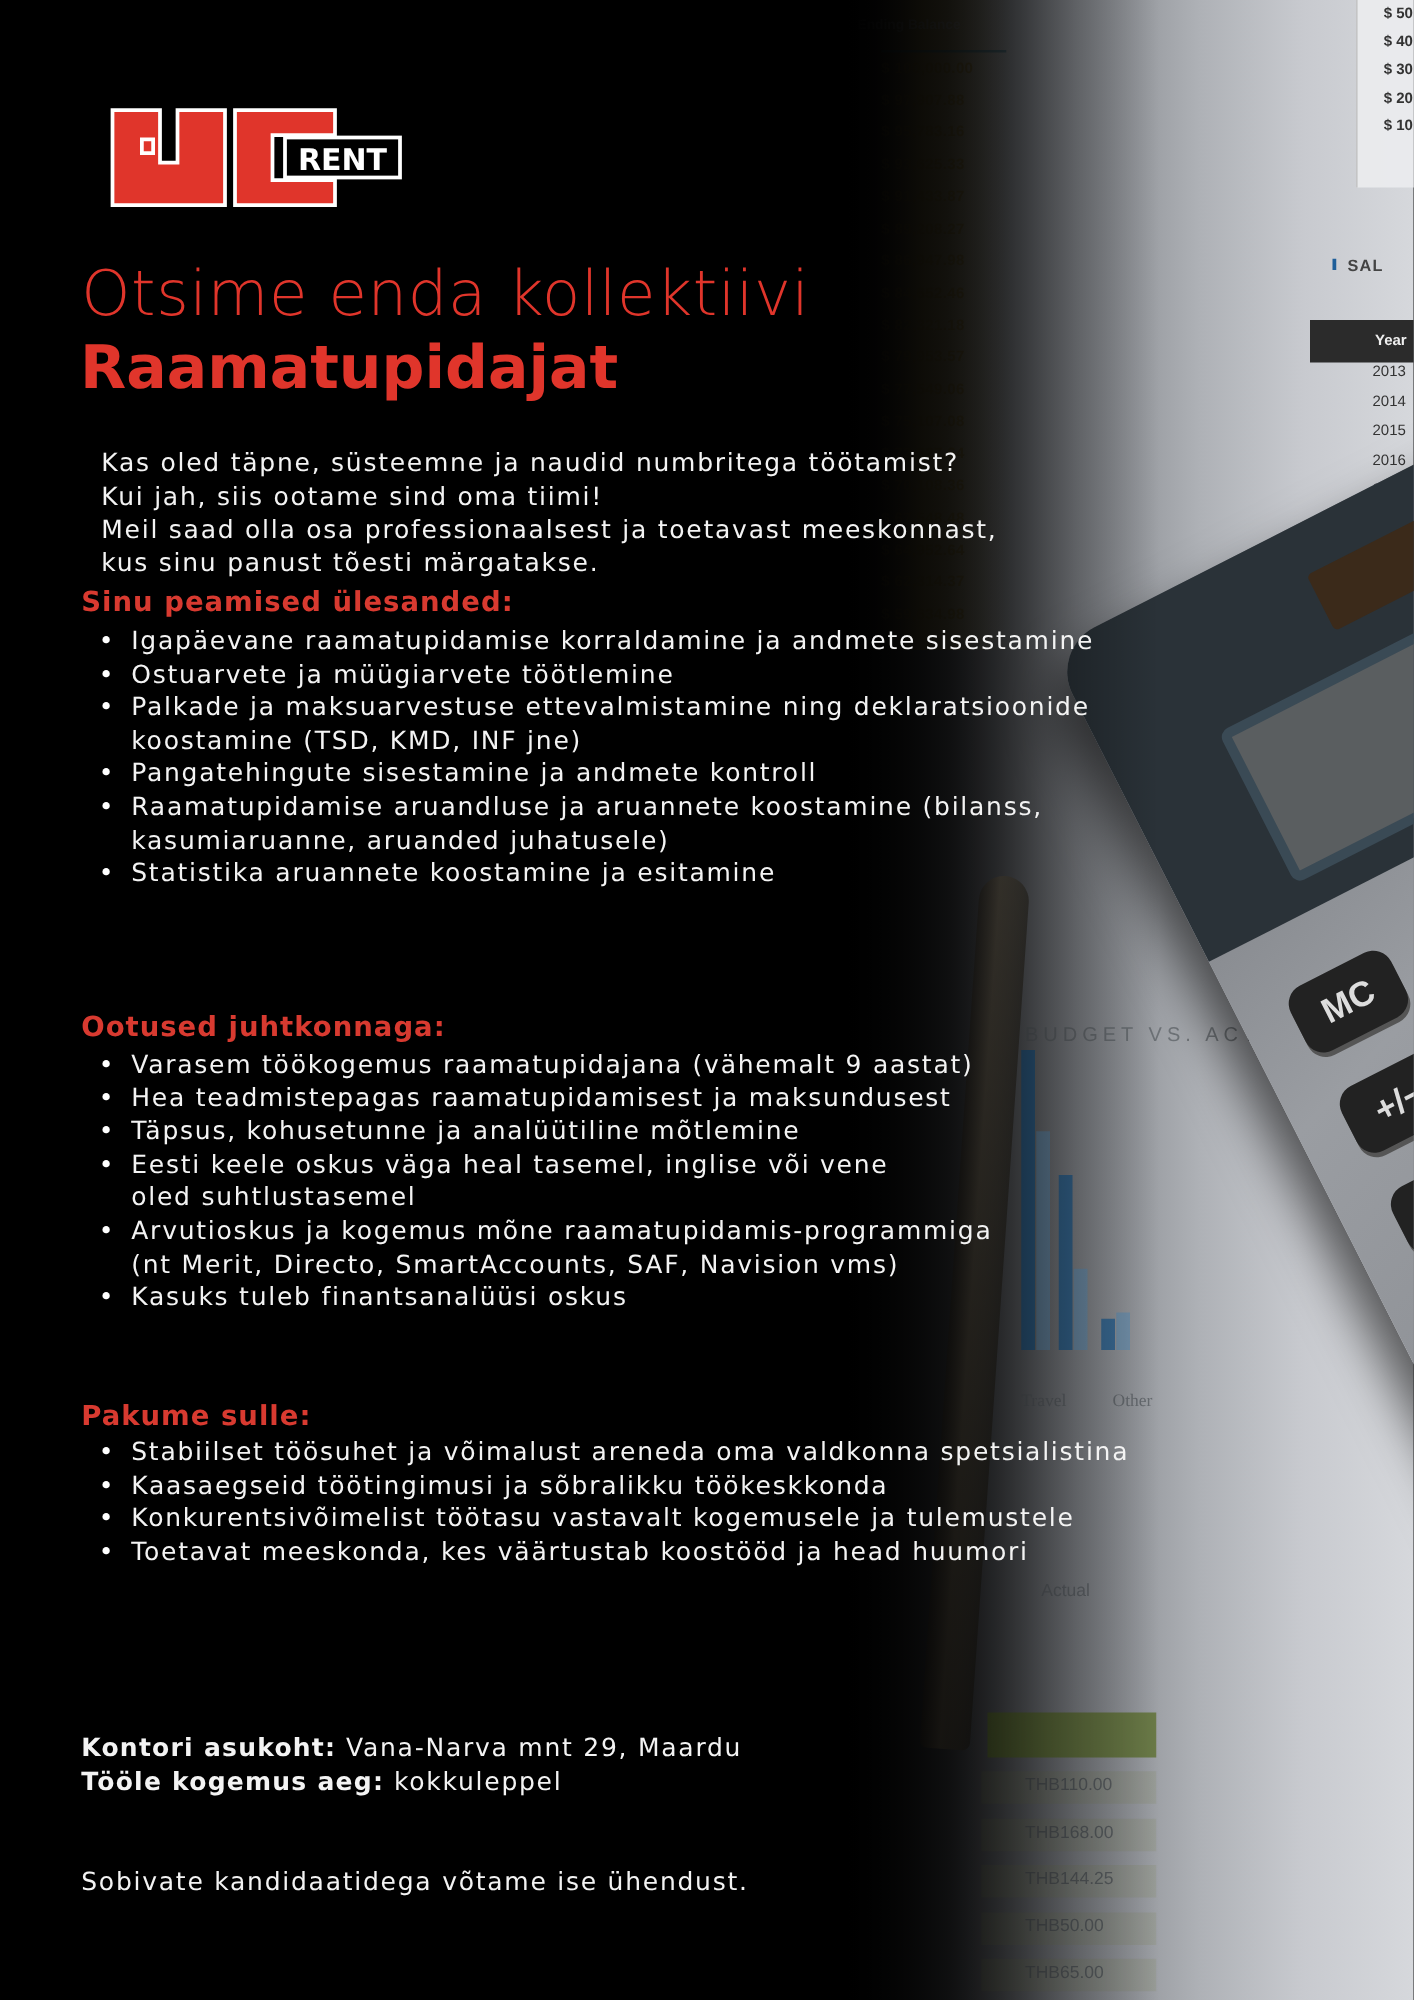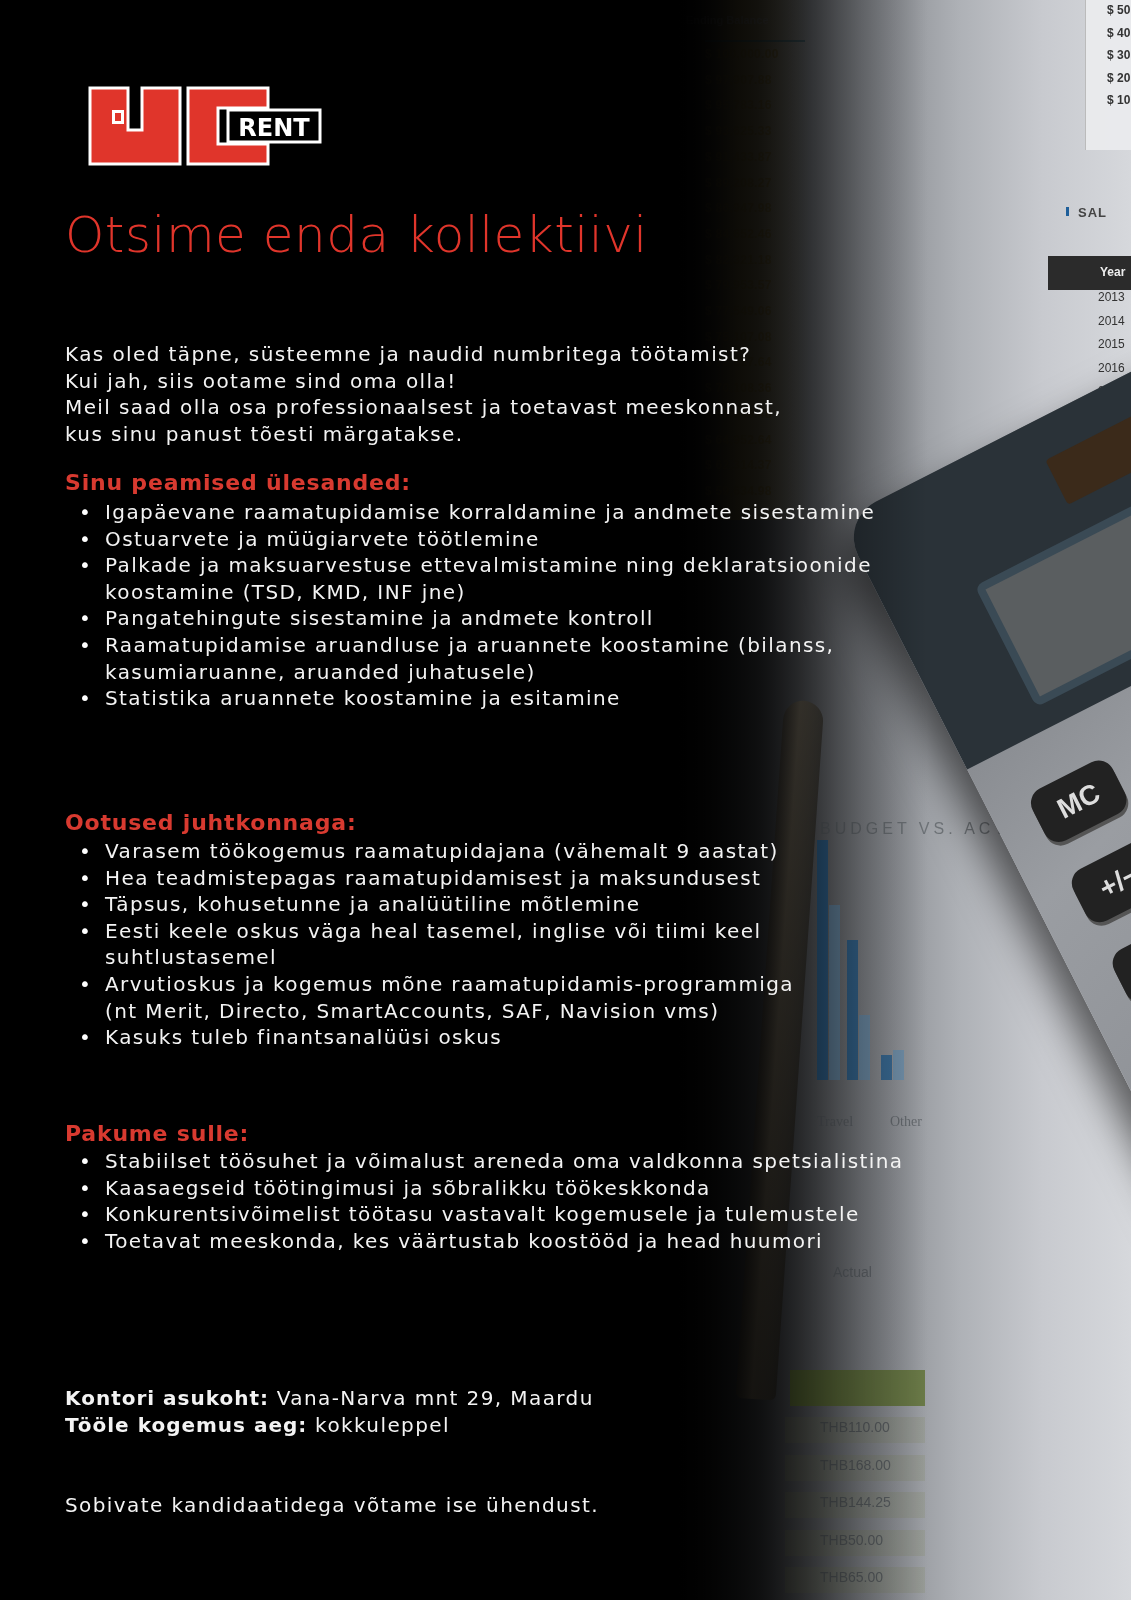--- a/index.html
+++ b/index.html
@@ -43,21 +43,21 @@
   .bg-act { position:absolute; left:820px; top:820px; font:16px "Liberation Sans", sans-serif; letter-spacing:4px; color:rgba(90,95,100,.7); }
   .green-band { position:absolute; left:790px; top:1370px; width:135px; height:36px; background:rgba(90,110,40,.75); }
   .thb { position:absolute; left:820px; font:14px "Liberation Sans", sans-serif; color:rgba(75,80,85,.75); }
   .thb-band { position:absolute; left:785px; width:140px; height:26px; background:rgba(120,130,70,.15); }
 
   .shade { position:absolute; left:0; top:0; width:1131px; height:1600px;
     background:linear-gradient(90deg,#000 0%,#000 60%,rgba(0,0,0,.75) 67%,rgba(0,0,0,.35) 74%,rgba(0,0,0,0) 82%); }
   .logo { position:absolute; left:88px; top:86px; width:240px; height:80px; }
   .headline { position:absolute; left:65px; top:206px; font:300 50px "DejaVu Sans", sans-serif; color:#e0352b; letter-spacing:.5px; margin:0; white-space:nowrap; }
   .title { position:absolute; left:64px; top:266px; font:bold 48px "DejaVu Sans", sans-serif; color:#e0352b; margin:0; white-space:nowrap; }
-  .intro { position:absolute; left:65px; top:341px; font:20px "DejaVu Sans", sans-serif; line-height:26.5px; letter-spacing:1.4px; color:#f3f3f3; margin:0; }
+  .intro { position:absolute; left:65px; top:341px; font:20px "DejaVu Sans", sans-serif; line-height:26.5px; letter-spacing:1.4px; color:#f3f3f3; margin:16px; }
   .intro span { display:block; white-space:nowrap; }
   .sec-h { position:absolute; left:65px; font:bold 22px "DejaVu Sans", sans-serif; color:#d83a30; margin:0; letter-spacing:.8px; white-space:nowrap; }
   ul.list { position:absolute; left:65px; margin:0; padding:0 0 0 40px; list-style:none; font:20px "DejaVu Sans", sans-serif; line-height:26.6px; letter-spacing:1.4px; color:#f3f3f3; }
   ul.list li { position:relative; width:800px; }
   ul.list li::before { content:"•"; position:absolute; left:-26px; top:0; color:#fff; }
   .info { position:absolute; left:65px; font:20px "DejaVu Sans", sans-serif; line-height:27px; letter-spacing:1.4px; color:#f3f3f3; margin:0; white-space:nowrap; }
   .info b { font-weight:bold; letter-spacing:1px; }
 </style>
 </head>
 <body>
@@ -157,44 +157,45 @@
       <path d="M2 2 H40 V44 H54 V2 H92 V78 H2 Z" fill="#e0352b" stroke="#fff" stroke-width="3"></path>
       <rect x="24" y="24" width="12" height="14" fill="#fff"></rect>
       <rect x="27" y="27" width="6" height="8" fill="#e0352b"></rect>
       <path d="M100 2 H180 V22 H130 V58 H180 V78 H100 Z" fill="#e0352b" stroke="#fff" stroke-width="3"></path>
       <rect x="140" y="24" width="92" height="32" fill="#000" stroke="#fff" stroke-width="3"></rect>
     </g>
     <text x="186" y="50" text-anchor="middle" fill="#fff" font-family="'DejaVu Sans', sans-serif" font-weight="bold" font-size="24">RENT</text>
   </svg>
 
   <h1 class="headline">Otsime enda kollektiivi</h1>
+  <h2 class="title">Raamatupidajat</h2>
 
   <p class="intro">
     <span>Kas oled täpne, süsteemne ja naudid numbritega töötamist?</span>
-    <span>Kui jah, siis ootame sind oma olla!</span>
+    <span>Kui jah, siis ootame sind oma tiimi!</span>
     <span>Meil saad olla osa professionaalsest ja toetavast meeskonnast,</span>
     <span>kus sinu panust tõesti märgatakse.</span>
   </p>
 
   <h3 class="sec-h" style="top:470px">Sinu peamised ülesanded:</h3>
   <ul class="list" style="top:499px">
     <li>Igapäevane raamatupidamise korraldamine ja andmete sisestamine</li>
     <li>Ostuarvete ja müügiarvete töötlemine</li>
     <li>Palkade ja maksuarvestuse ettevalmistamine ning deklaratsioonide koostamine (TSD, KMD, INF jne)</li>
     <li>Pangatehingute sisestamine ja andmete kontroll</li>
     <li>Raamatupidamise aruandluse ja aruannete koostamine (bilanss, kasumiaruanne, aruanded juhatusele)</li>
     <li>Statistika aruannete koostamine ja esitamine</li>
   </ul>
 
   <h3 class="sec-h" style="top:810px">Ootused juhtkonnaga:</h3>
   <ul class="list" style="top:838px">
     <li style="width:700px">Varasem töökogemus raamatupidajana (vähemalt 9 aastat)</li>
     <li>Hea teadmistepagas raamatupidamisest ja maksundusest</li>
     <li>Täpsus, kohusetunne ja analüütiline mõtlemine</li>
-    <li style="width:660px">Eesti keele oskus väga heal tasemel, inglise või tiimi keel suhtlustasemel</li>
+    <li style="width:660px">Eesti keele oskus väga heal tasemel, inglise või vene oled suhtlustasemel</li>
     <li style="width:720px">Arvutioskus ja kogemus mõne raamatupidamis-programmiga (nt Merit, Directo, SmartAccounts, SAF, Navision vms)</li>
     <li>Kasuks tuleb finantsanalüüsi oskus</li>
   </ul>
 
   <h3 class="sec-h" style="top:1121px">Pakume sulle:</h3>
   <ul class="list" style="top:1148px">
     <li>Stabiilset töösuhet ja võimalust areneda oma valdkonna spetsialistina</li>
     <li>Kaasaegseid töötingimusi ja sõbralikku töökeskkonda</li>
     <li>Konkurentsivõimelist töötasu vastavalt kogemusele ja tulemustele</li>
     <li style="width:760px">Toetavat meeskonda, kes väärtustab koostööd ja head huumori</li>

